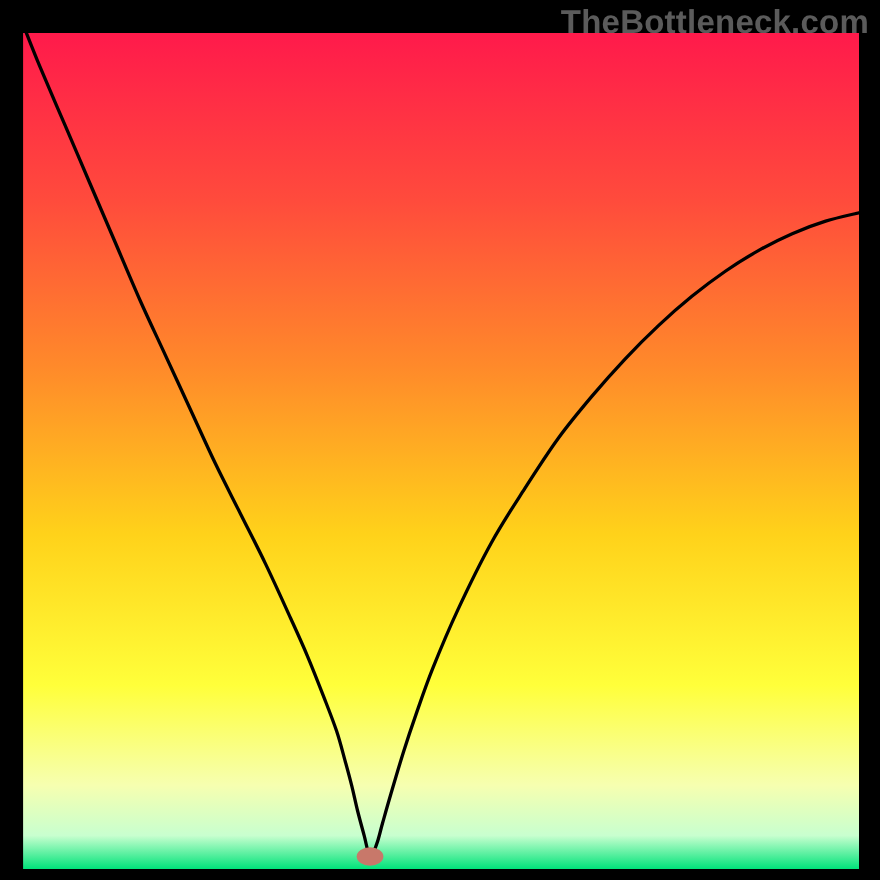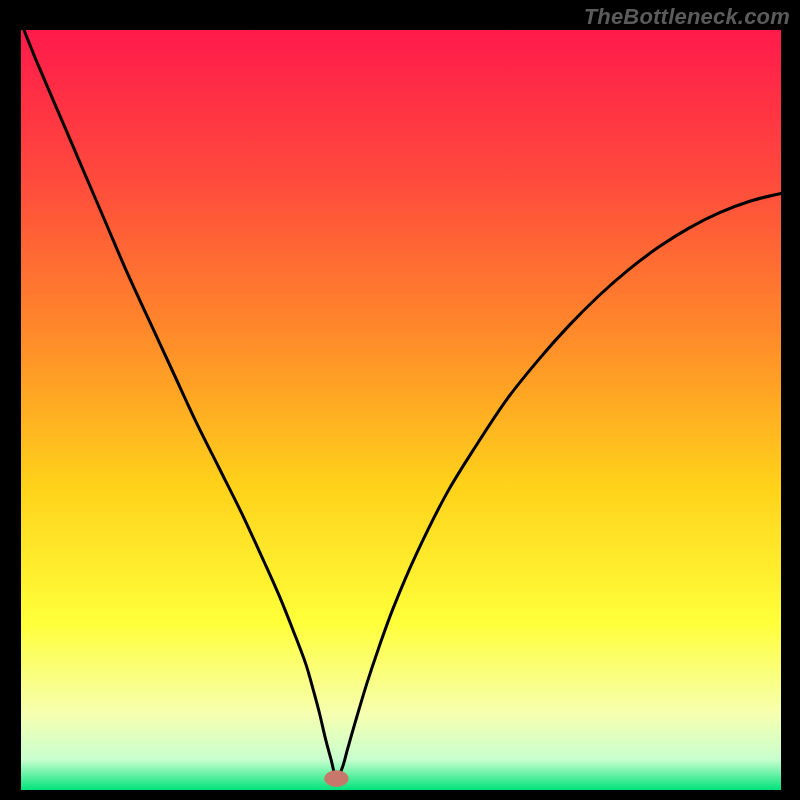--- a/index.html
+++ b/index.html
@@ -14,26 +14,25 @@
   .outer {
     position: relative;
     width: 800px;
     height: 800px;
     background: #000;
   }
   .watermark {
     position: absolute;
     top: 4px;
     right: 10px;
-    font-size: 22px;
+    font-size: 30px;
     font-weight: 600;
     color: #5b5b5b;
     letter-spacing: 0.2px;
     user-select: none;
-    font-style: italic;
   }
   .plot-wrap {
     position: absolute;
     left: 21px;
     top: 30px;
     width: 760px;
     height: 760px;
   }
   svg {
     display: block;

